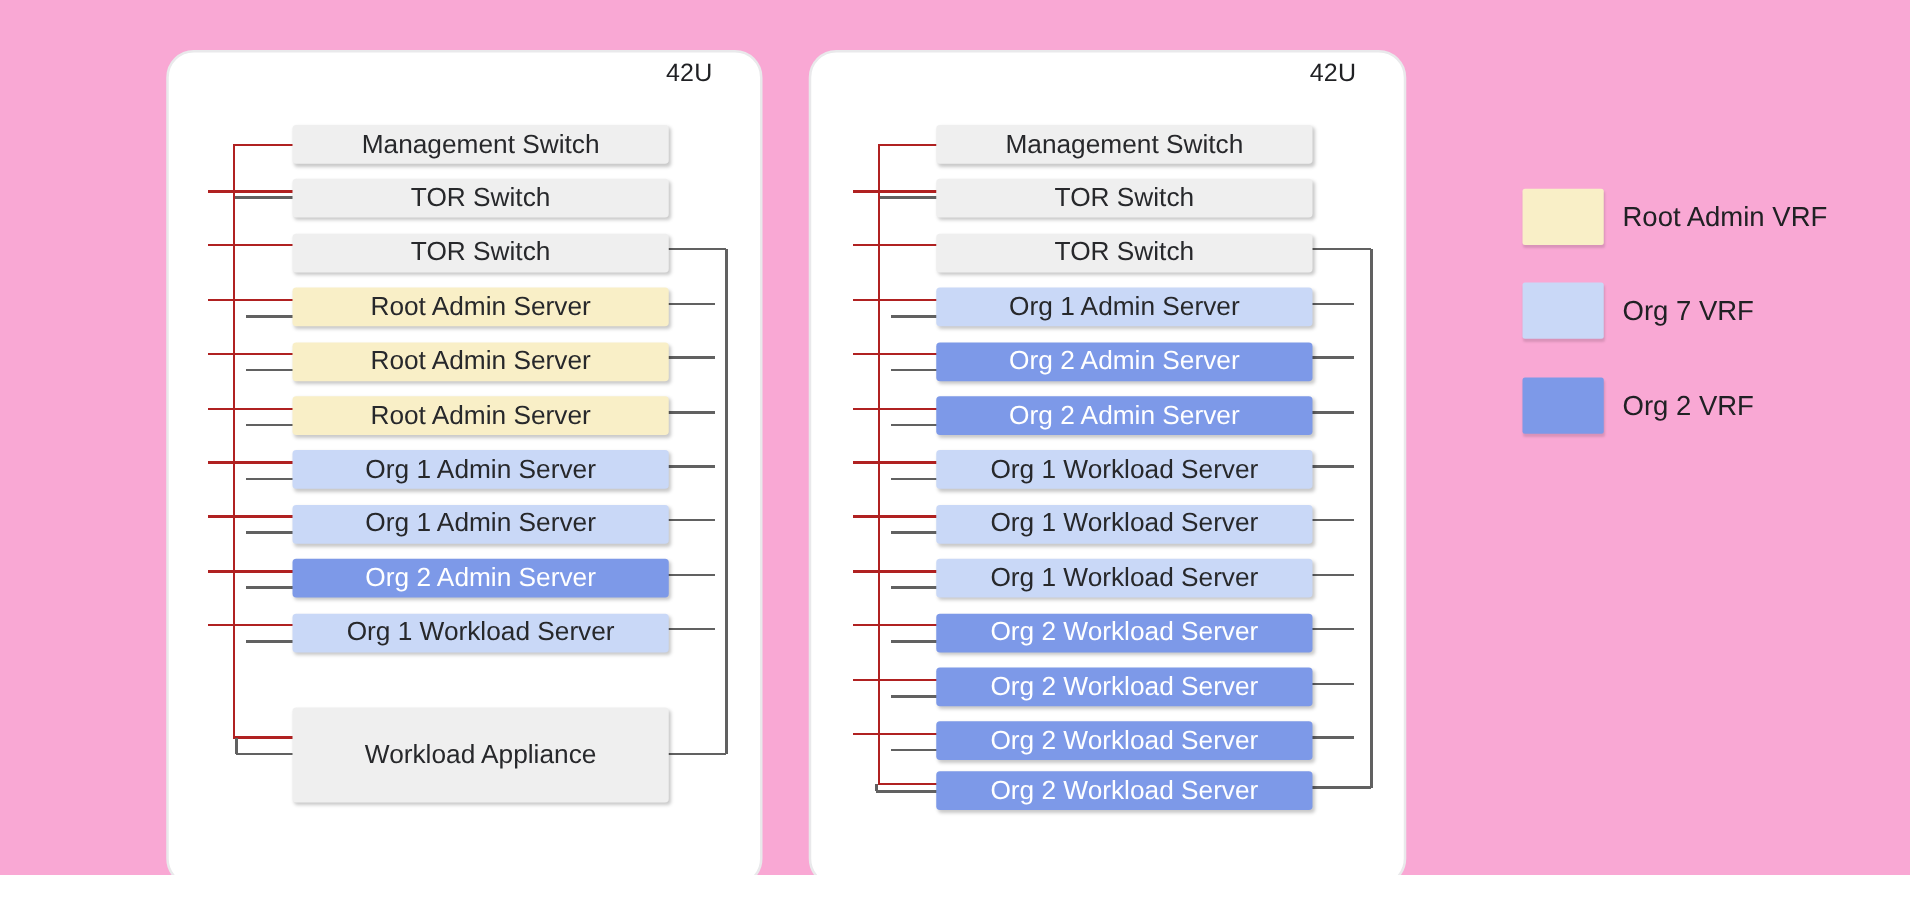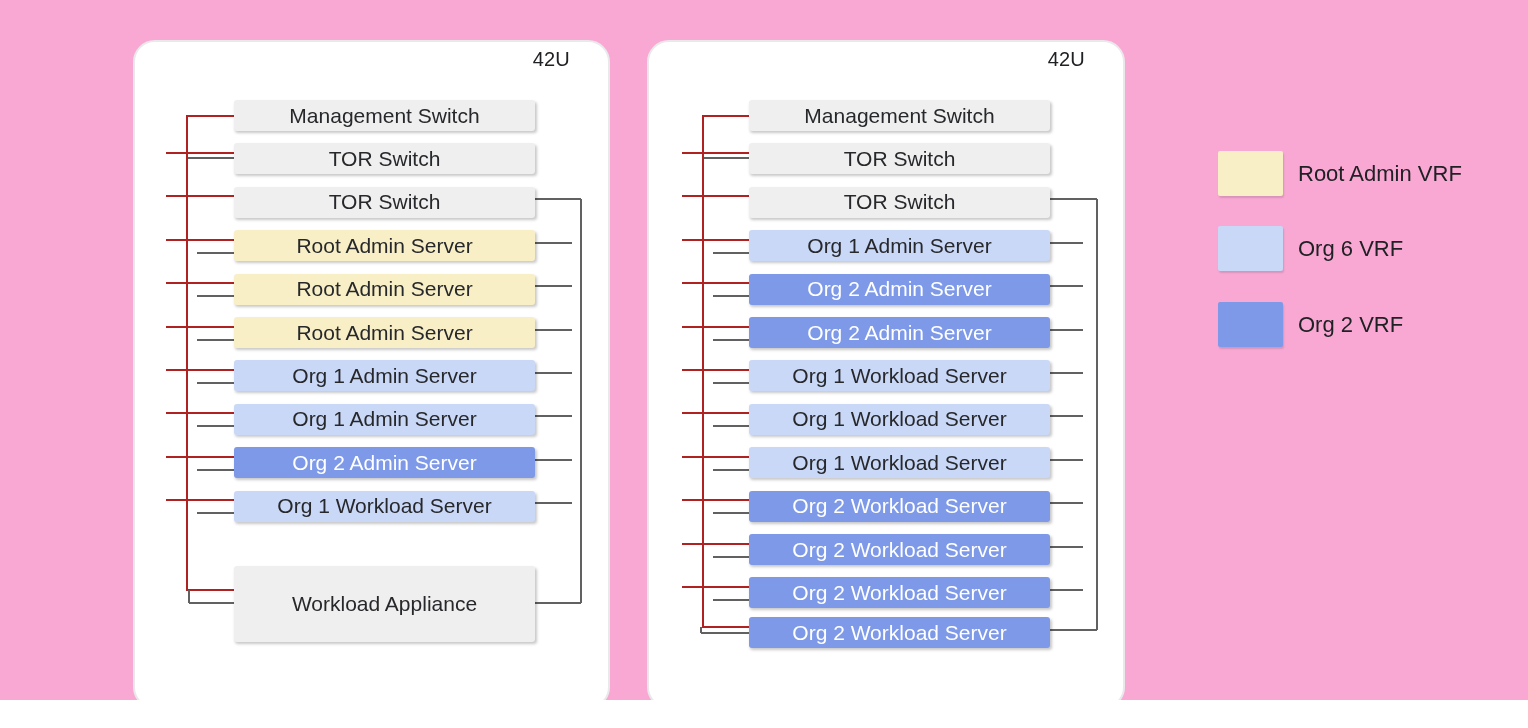--- a/index.html
+++ b/index.html
@@ -194,21 +194,21 @@
       </div>
     </div>
 
   <div id="legend">
     <div class="legend-item" style="top:0px;">
       <div class="legend-swatch" style="background: rgb(249, 239, 199);"></div>
       <span class="legend-text">Root Admin VRF</span>
     </div>
     <div class="legend-item" style="top:75px;">
       <div class="legend-swatch" style="background: rgb(201, 216, 247);"></div>
-      <span class="legend-text">Org 6 VRF</span>
+      <span class="legend-text">Org 7 VRF</span>
     </div>
     <div class="legend-item" style="top:151px;text-align:center;">
       <div class="legend-swatch" style="background: rgb(125, 153, 232);"></div>
       <span class="legend-text">Org 2 VRF</span>
     </div>
   </div>
 
 </div>
 
 </body></html>

